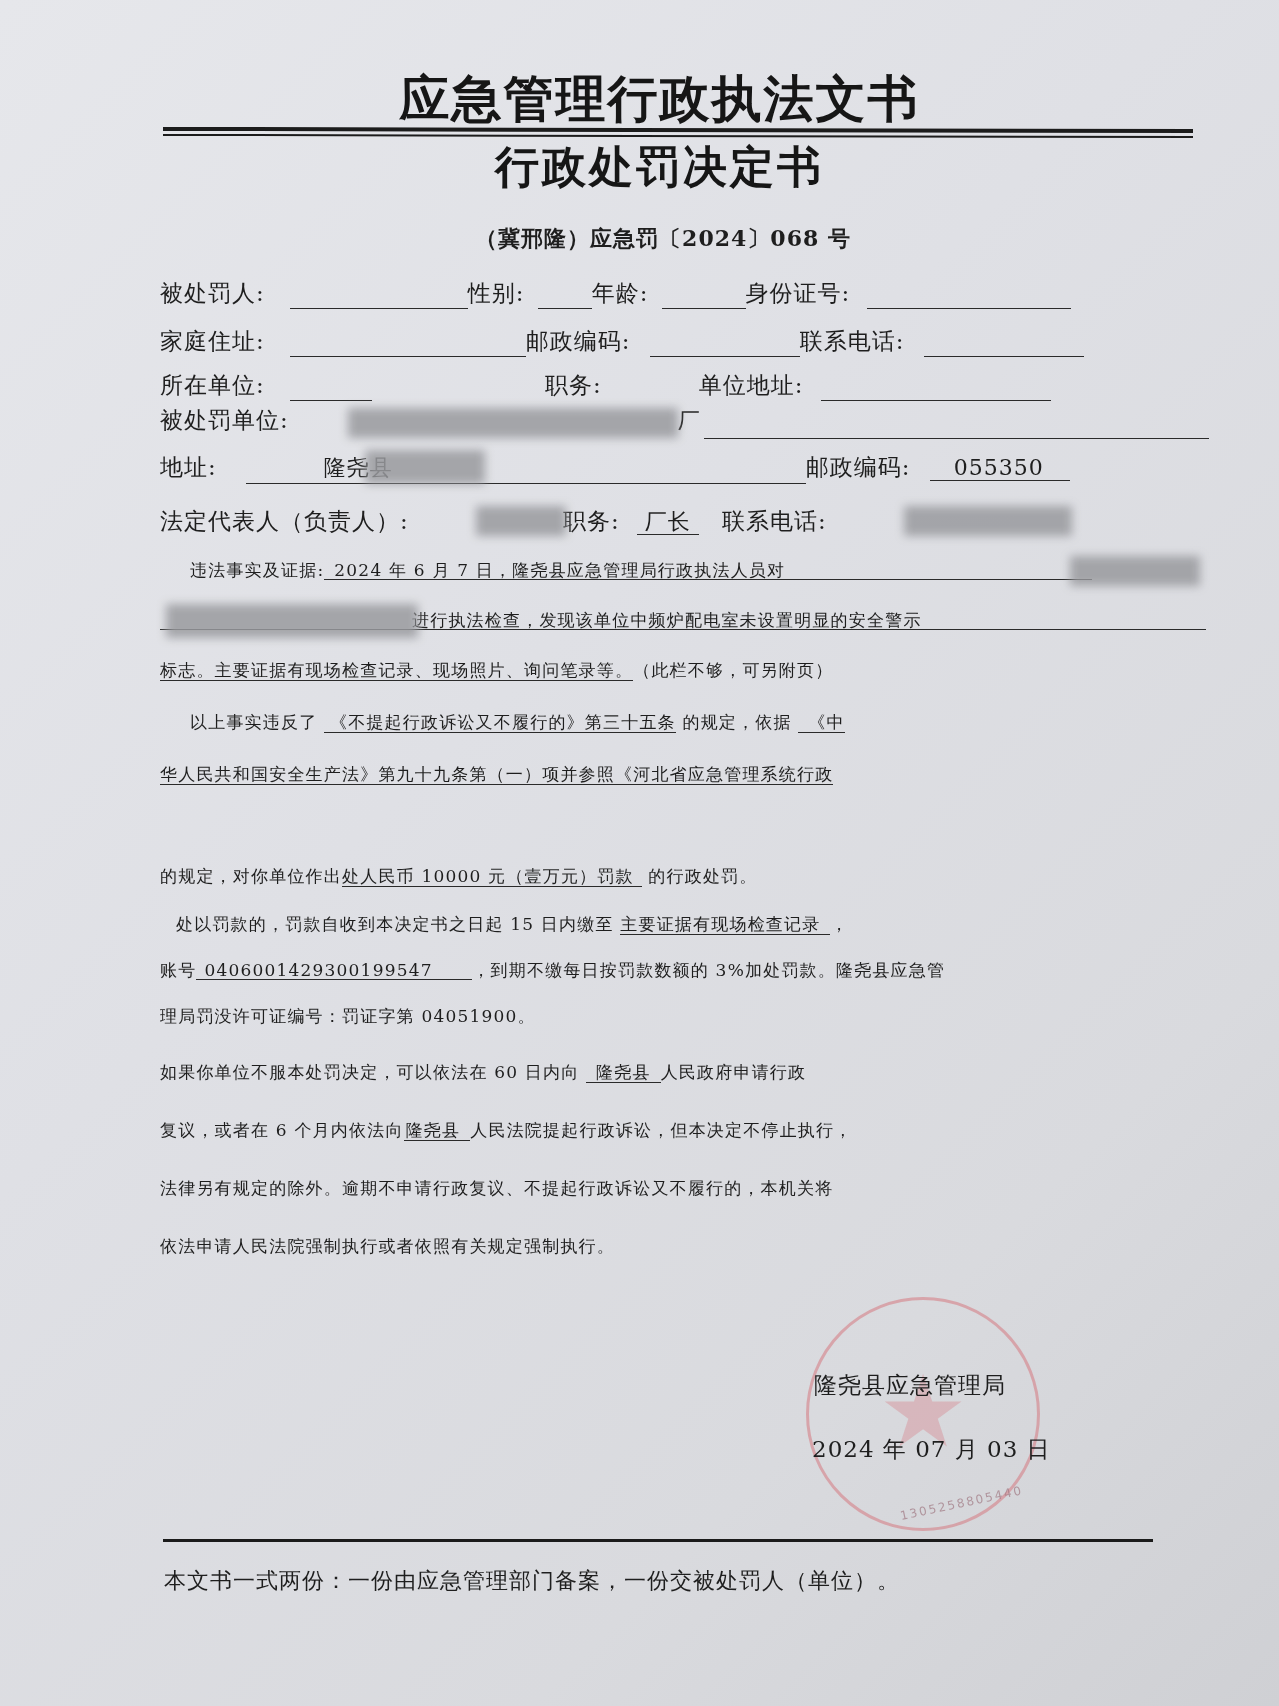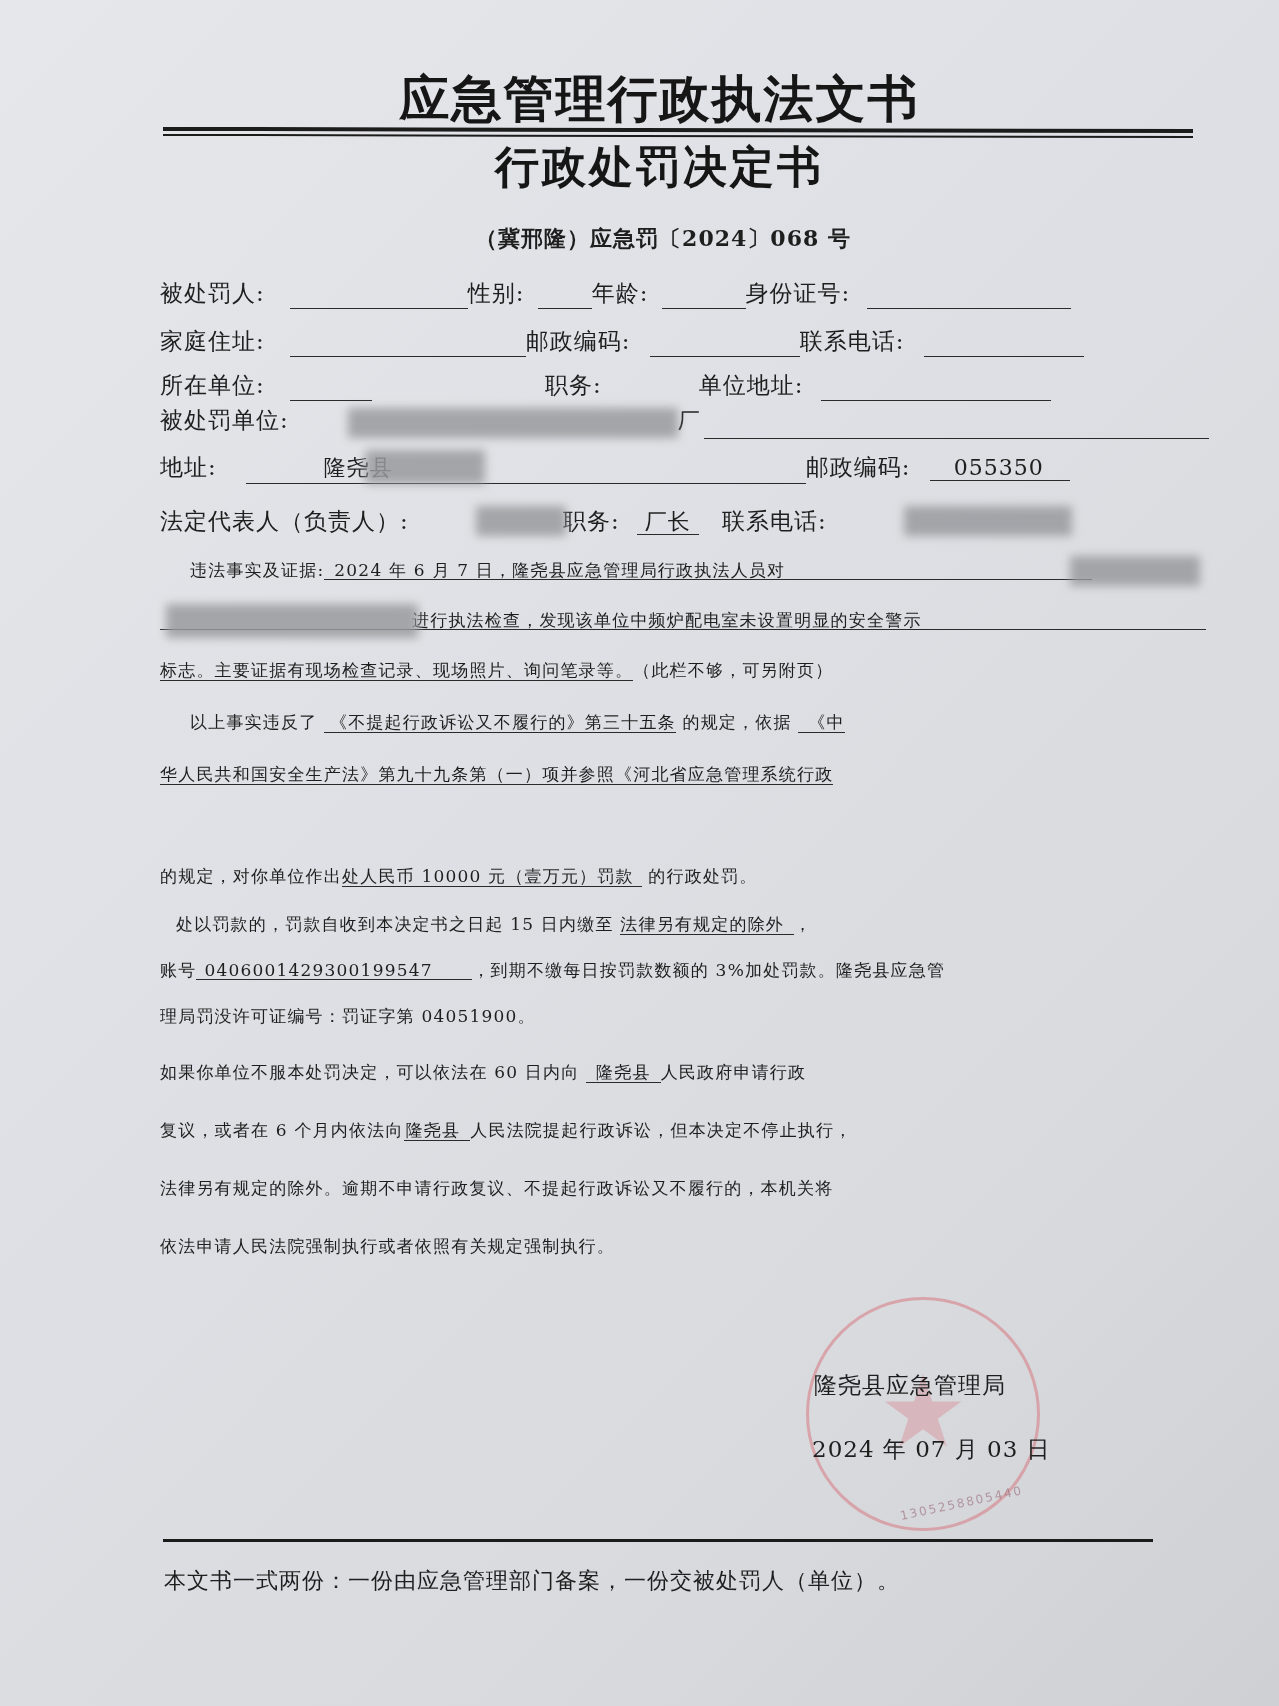--- a/index.html
+++ b/index.html
@@ -121,21 +121,21 @@
   <div class="para" style="top:766px;">
     <span class="uline">华人民共和国安全生产法》第九十九条第（一）项并参照《河北省应急管理系统行政</span>
   </div>
   <div class="para" style="top:868px;">
     <span>的规定，对你单位作出</span><span class="uline" style="padding-right:8px;">处人民币 10000 元（壹万元）罚款</span>
     <span>的行政处罚。</span>
   </div>
 
   <div class="para" style="top:916px;">
     <span style="margin-left:16px;">处以罚款的，罚款自收到本决定书之日起 15 日内缴至</span>
-    <span class="uline" style="padding-right:10px;">法律另有规定的除外</span><span>，</span>
+    <span class="uline" style="padding-right:10px;">主要证据有现场检查记录</span><span>，</span>
   </div>
   <div class="para" style="top:962px;">
     <span>账号</span><span class="uline" style="display:inline-block; width:276px; padding-left:8px; box-sizing:border-box;">0406001429300199547</span><span>，到期不缴每日按罚款数额的 3%加处罚款。隆尧县应急管</span>
   </div>
   <div class="para" style="top:1008px;">
     <span>理局罚没许可证编号：罚证字第 04051900。</span>
   </div>
 
   <div class="para" style="top:1064px;">
     <span style="">如果你单位不服本处罚决定，可以依法在 60 日内向</span>

